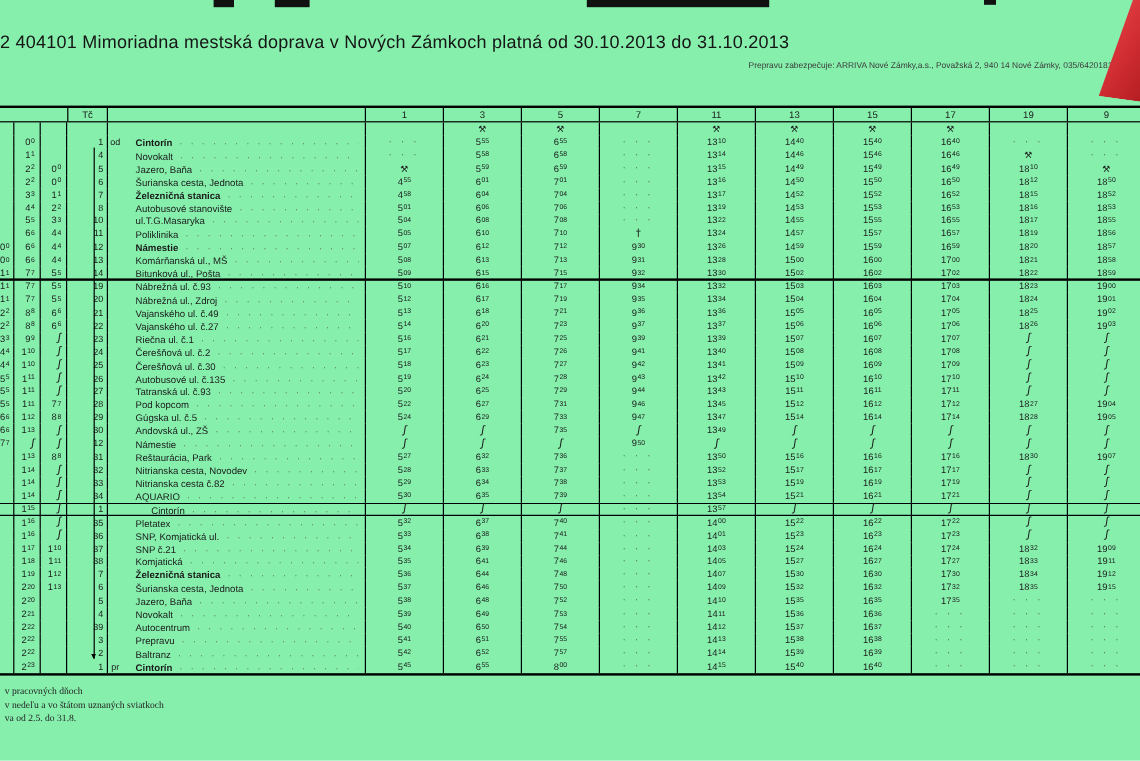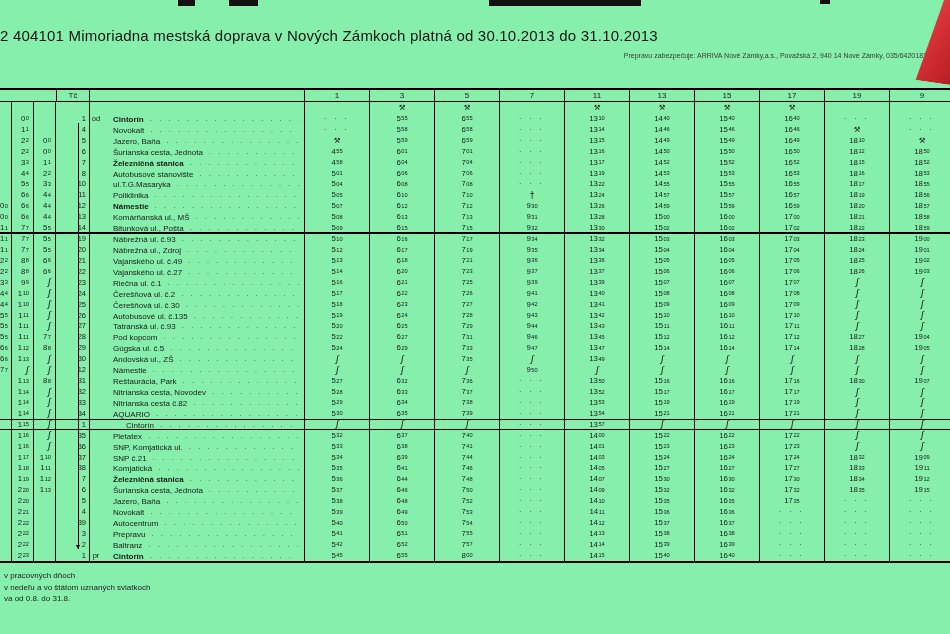--- a/index.html
+++ b/index.html
@@ -40,21 +40,21 @@
   .mm{font-size:5.7px;margin-left:.5px;}
   .dots{color:#3c3c3c;letter-spacing:3px;font-size:7px;}
   .skip{font-size:9.5px;transform:rotate(9deg);line-height:8px;}
   .sym{font-size:7.5px;font-family:"DejaVu Sans",sans-serif;}
   .cross{font-size:8.5px;}
   .boxed{box-shadow:inset 0 1px #000, inset 0 -1px #000;}
   .sepAfter::after{content:"";position:absolute;left:0;right:0;bottom:-1px;height:2px;background:#000;z-index:3;}
   .odline{position:absolute;left:90px;width:1px;background:#000;z-index:2;}
   .odarrow{position:absolute;left:88px;width:0;height:0;border-left:2.5px solid transparent;
            border-right:2.5px solid transparent;border-top:4px solid #000;z-index:2;}
-  .legend{position:absolute;left:4px;top:570px;font-size:8px;line-height:11.5px;color:#222;}
+  .legend{position:absolute;left:4px;top:570px;font-size:8px;line-height:11.5px;color:#222;font-family:Liberation Serif, serif;}
 </style>
 </head>
 <body>
 
 <div class="viewport">
 
   <div class="frag" style="left:178px;width:17px;height:6px;"></div>
   <div class="frag" style="left:229px;width:29px;height:6px;"></div>
   <div class="frag" style="left:489px;width:152px;height:6px;"></div>
   <div class="frag" style="left:820px;width:10px;height:4px;"></div>
@@ -2408,16 +2408,16 @@
         </div>
         <div class="cell c-x"></div>
       </div>
       <div class="odline" style="top: 32.93px; height: 426.27px;"></div>
       <div class="odarrow" style="top: 455.2px;"></div>
     </div>
 
   <div class="legend">
     <div>v pracovných dňoch</div>
     <div>v nedeľu a vo štátom uznaných sviatkoch</div>
-    <div>va od 0.8. do 31.8.</div>
+    <div>va od 2.5. do 31.8.</div>
   </div>
 
 </div>
 
 </body></html>

